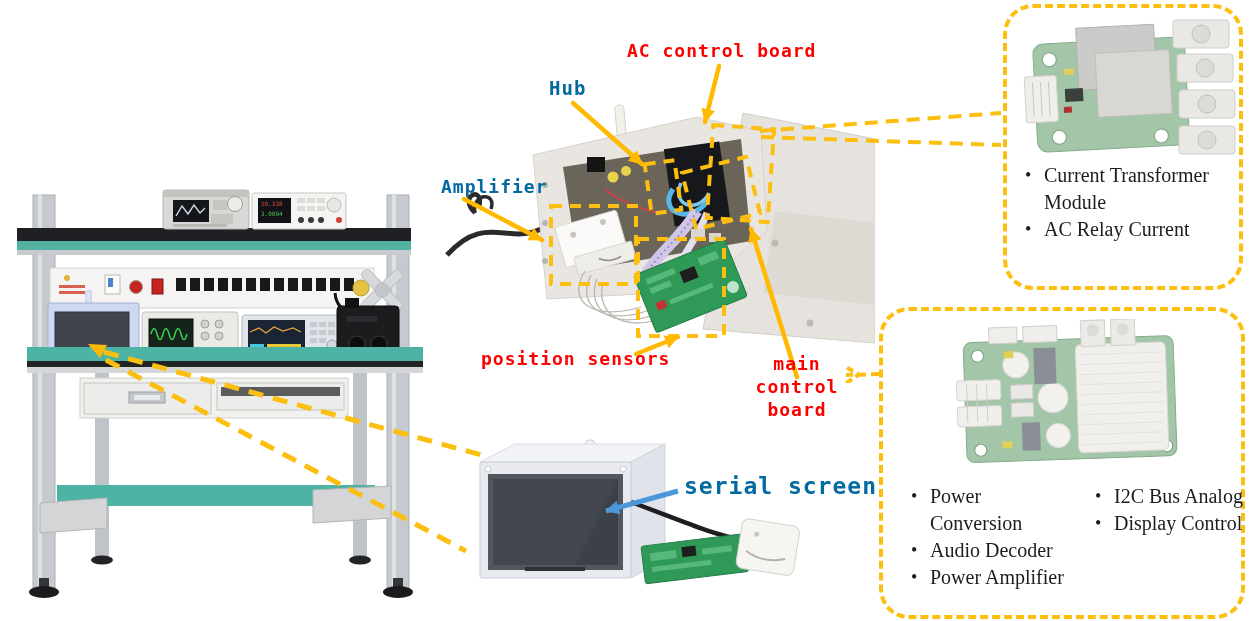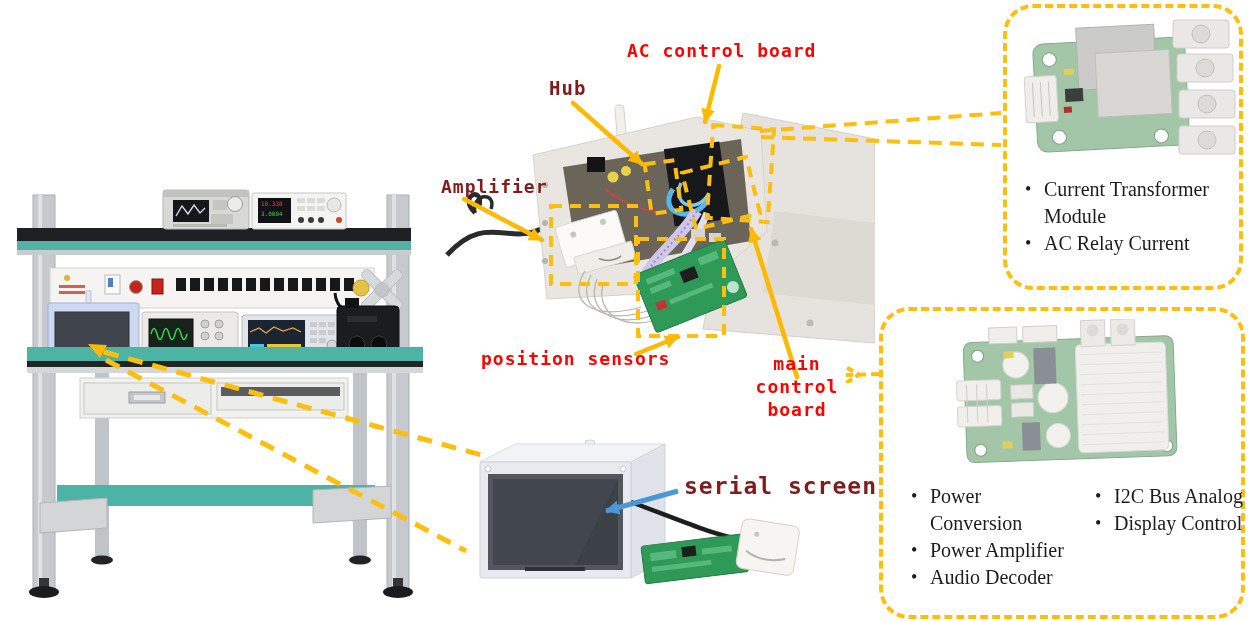--- a/index.html
+++ b/index.html
@@ -3,32 +3,32 @@
 <meta charset="utf-8">
 <style>
   html,body{margin:0;padding:0;background:#ffffff;}
   #canvas{
     position:relative;width:1257px;height:621px;background:#ffffff;overflow:hidden;
     font-family:"Liberation Sans",sans-serif;
   }
   .abs{position:absolute;}
   .photo-label{
     font-family:"DejaVu Sans Mono",monospace;
-    font-weight:bold;font-size:18px;letter-spacing:1px;color:#7f1d1d;
+    font-weight:bold;font-size:18px;letter-spacing:1px;color:#0369a1;
     white-space:nowrap;z-index:60;
   }
   .photo-label.red{color:#fb0200;}
   #main-label{width:92px;text-align:center;line-height:23px;white-space:normal;}
   #ac-label{width:186px;text-align:center;}
   .callout-box{
     position:absolute;border:4px dashed #fdbf0f;border-radius:30px;
     box-sizing:border-box;background:#ffffff;z-index:20;
   }
   .module-list{
-    list-style:none;margin:14px 0 0 0;padding:0 0 0 14px;
+    list-style:none;margin:0 0 0 0;padding:0 0 0 14px;
     font-family:"Liberation Serif",serif;font-size:20px;line-height:27px;color:#1c1c1c;
   }
   .module-list li{position:relative;padding-left:23px;}
   .module-list li::before{
     content:"\2022";position:absolute;left:4px;top:0;font-size:18px;color:#1c1c1c;
   }
   .two-col{display:flex;gap:12px;padding:0 4px 0 10px;}
   .two-col .module-list{flex:0 0 auto;margin-top:12px;}
   #overlay{position:absolute;left:0;top:0;z-index:50;pointer-events:none;}
   svg{display:block;}
@@ -357,22 +357,22 @@
         <rect x="56" y="64" width="22" height="14" fill="#e9e8e4" stroke="#cfceca"></rect>
         <rect x="56" y="82" width="22" height="14" fill="#e9e8e4" stroke="#cfceca"></rect>
         <rect x="66" y="102" width="18" height="28" fill="#8a8f96"></rect>
         <rect x="46" y="120" width="10" height="7" fill="#e0cf5a"></rect>
         <rect x="50" y="30" width="10" height="7" fill="#e0cf5a"></rect>
       </g>
     </svg>
     <div class="two-col">
       <ul class="module-list" style="width:158px">
         <li>Power Conversion</li>
+        <li>Audio Decoder</li>
         <li>Power Amplifier</li>
-        <li>Audio Decoder</li>
       </ul>
       <ul class="module-list" style="width:170px">
         <li>I2C Bus Analog</li>
         <li>Display Control</li>
       </ul>
     </div>
   </div>
 
   <svg id="overlay" width="1257" height="621" viewBox="0 0 1257 621">
     <defs>

